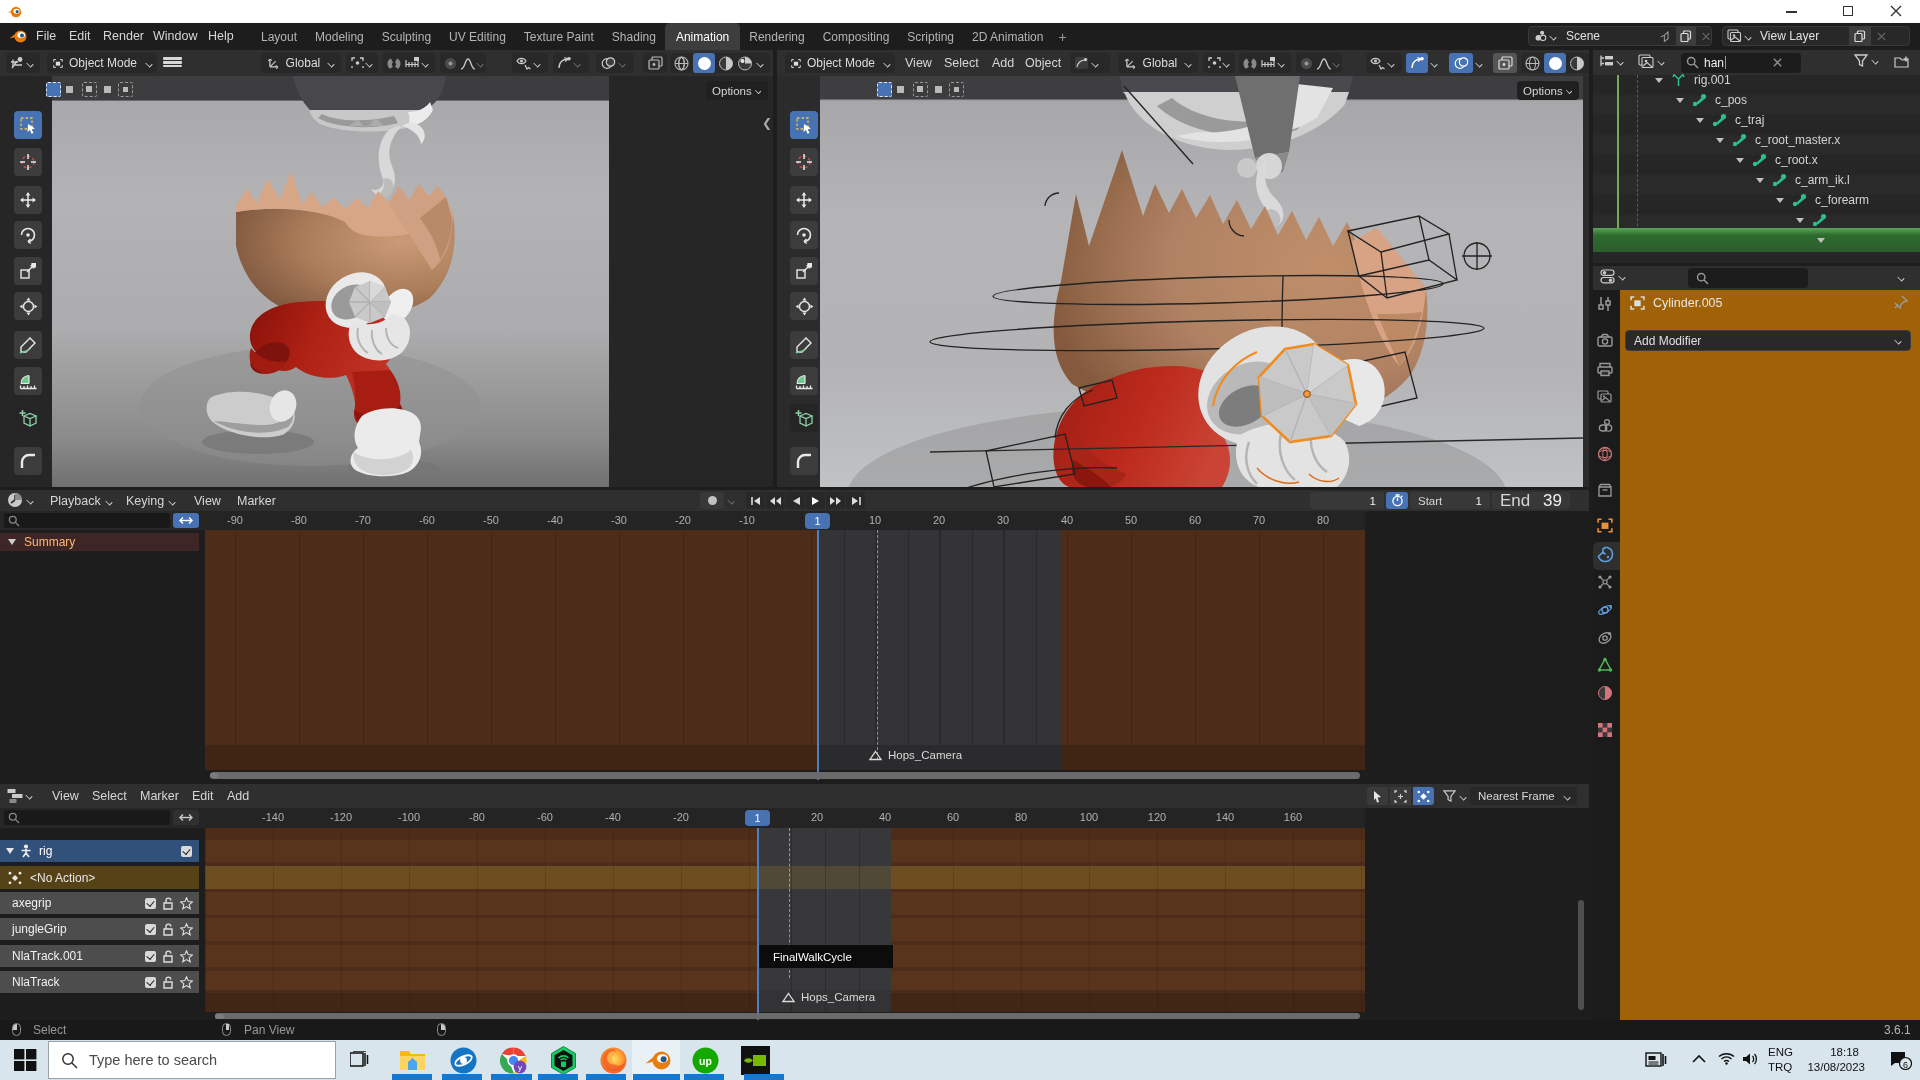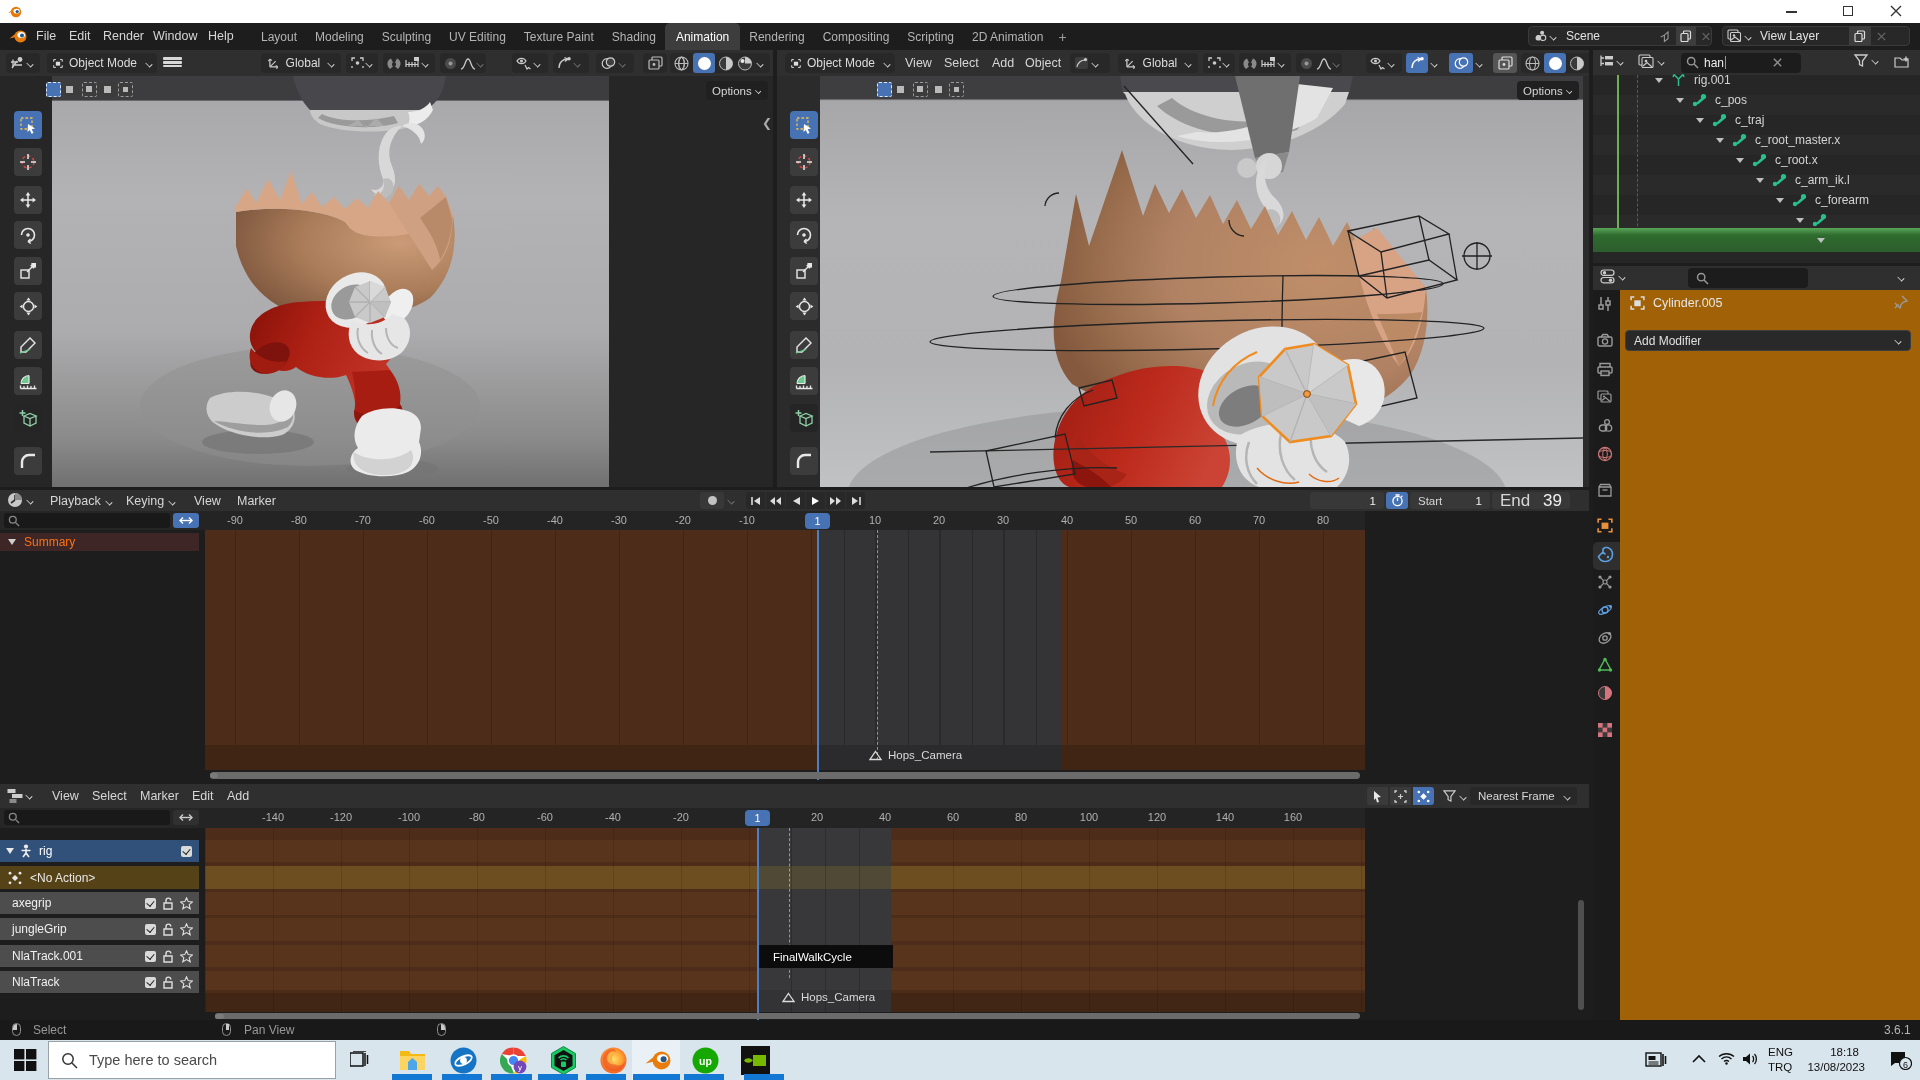--- a/index.html
+++ b/index.html
@@ -1037,21 +1037,21 @@
         <div class="abs" style="left:798px;top:0;width:1px;height:215px;background:rgba(0,0,0,0.16)"></div>
         <div class="abs" style="left:862px;top:0;width:1px;height:215px;background:rgba(0,0,0,0.16)"></div>
         <div class="abs" style="left:926px;top:0;width:1px;height:215px;background:rgba(0,0,0,0.16)"></div>
         <div class="abs" style="left:990px;top:0;width:1px;height:215px;background:rgba(0,0,0,0.16)"></div>
         <div class="abs" style="left:1054px;top:0;width:1px;height:215px;background:rgba(0,0,0,0.16)"></div>
         <div class="abs" style="left:1118px;top:0;width:1px;height:215px;background:rgba(0,0,0,0.16)"></div>
       </div>
 
   <div class="abs" style="left:0;top:43px;width:199px;height:18px;background:#3e2526;display:flex;align-items:center;">
     <div style="margin-left:8px;width:0;height:0;border-left:4.5px solid transparent;border-right:4.5px solid transparent;border-top:6px solid #cfcfcf;"></div>
-    <span style="margin-left:8px;font-size:12px;color:#f97316;text-align:right;">Summary</span>
+    <span style="margin-left:8px;font-size:12px;color:#fdba74;text-align:right;">Summary</span>
   </div>
 
   <div class="abs" style="left:817px;top:40px;width:1.6px;height:250px;background:#4a80c7;"></div>
   <div class="abs" style="left:805px;top:23px;width:25px;height:16px;background:#4772b3;border-radius:4px;color:#fff;font-size:11px;display:flex;align-items:center;justify-content:center;">1</div>
 
   <div class="abs" style="left:210px;top:282px;width:1150px;height:7px;background:#6b6b6b;border-radius:3.5px;"></div>
   <div class="abs" style="left:210px;top:283px;width:8px;height:5px;background:#7a7a7a;border-radius:2px;"></div>
 </div>
 
 <div class="abs" id="nla" style="left:0;top:784px;width:1589px;height:236px;background:#1d1d1d;overflow:hidden;">

